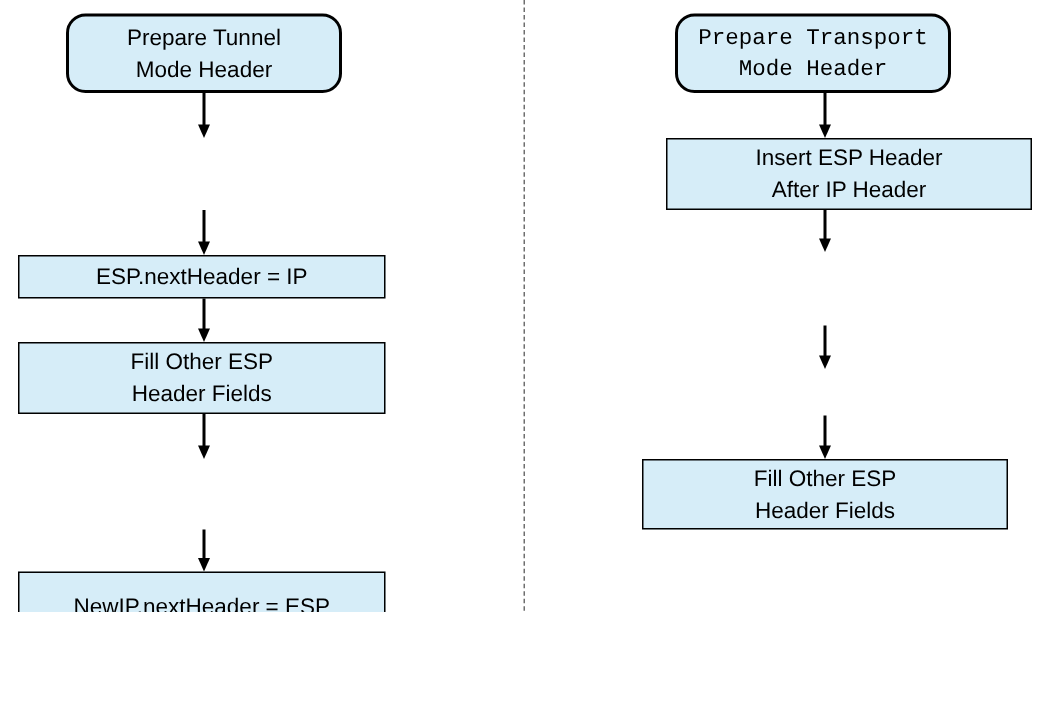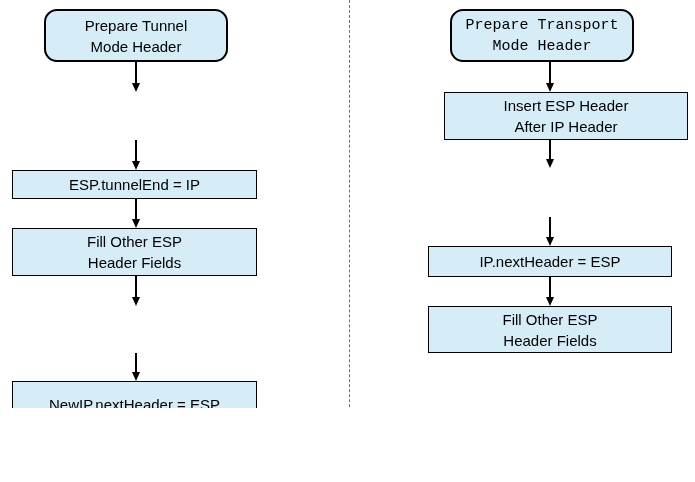--- a/index.html
+++ b/index.html
@@ -72,21 +72,21 @@
     <div class="shaft" style="height:22px;"></div>
     <div class="head"></div>
   </div>
 
 
   <div class="arrow" style="left:136px; top:140px; height:30px;">
     <div class="shaft" style="height:22px;"></div>
     <div class="head"></div>
   </div>
 
-  <div class="node" style="left:12px; top:170px; width:245px; height:29px;">ESP.tunnelEnd = IP</div>
+  <div class="node" style="left:12px; top:170px; width:245px; height:29px;">ESP.nextHeader = IP</div>
 
   <div class="arrow" style="left:136px; top:199px; height:29px;">
     <div class="shaft" style="height:21px;"></div>
     <div class="head"></div>
   </div>
 
   <div class="node" style="left:12px; top:228px; width:245px; height:48px;">Fill Other ESP
 Header Fields</div>
 
   <div class="arrow" style="left:136px; top:276px; height:30px;">
@@ -119,21 +119,20 @@
     <div class="shaft" style="height:20px;"></div>
     <div class="head"></div>
   </div>
 
 
   <div class="arrow" style="left:550px; top:217px; height:29px;">
     <div class="shaft" style="height:21px;"></div>
     <div class="head"></div>
   </div>
 
-  <div class="node" style="left:428px; top:246px; width:244px; height:31px;">IP.nextHeader = ESP</div>
 
   <div class="arrow" style="left:550px; top:277px; height:29px;">
     <div class="shaft" style="height:21px;"></div>
     <div class="head"></div>
   </div>
 
   <div class="node" style="left:428px; top:306px; width:244px; height:47px;">Fill Other ESP
 Header Fields</div>
 
 </div>

